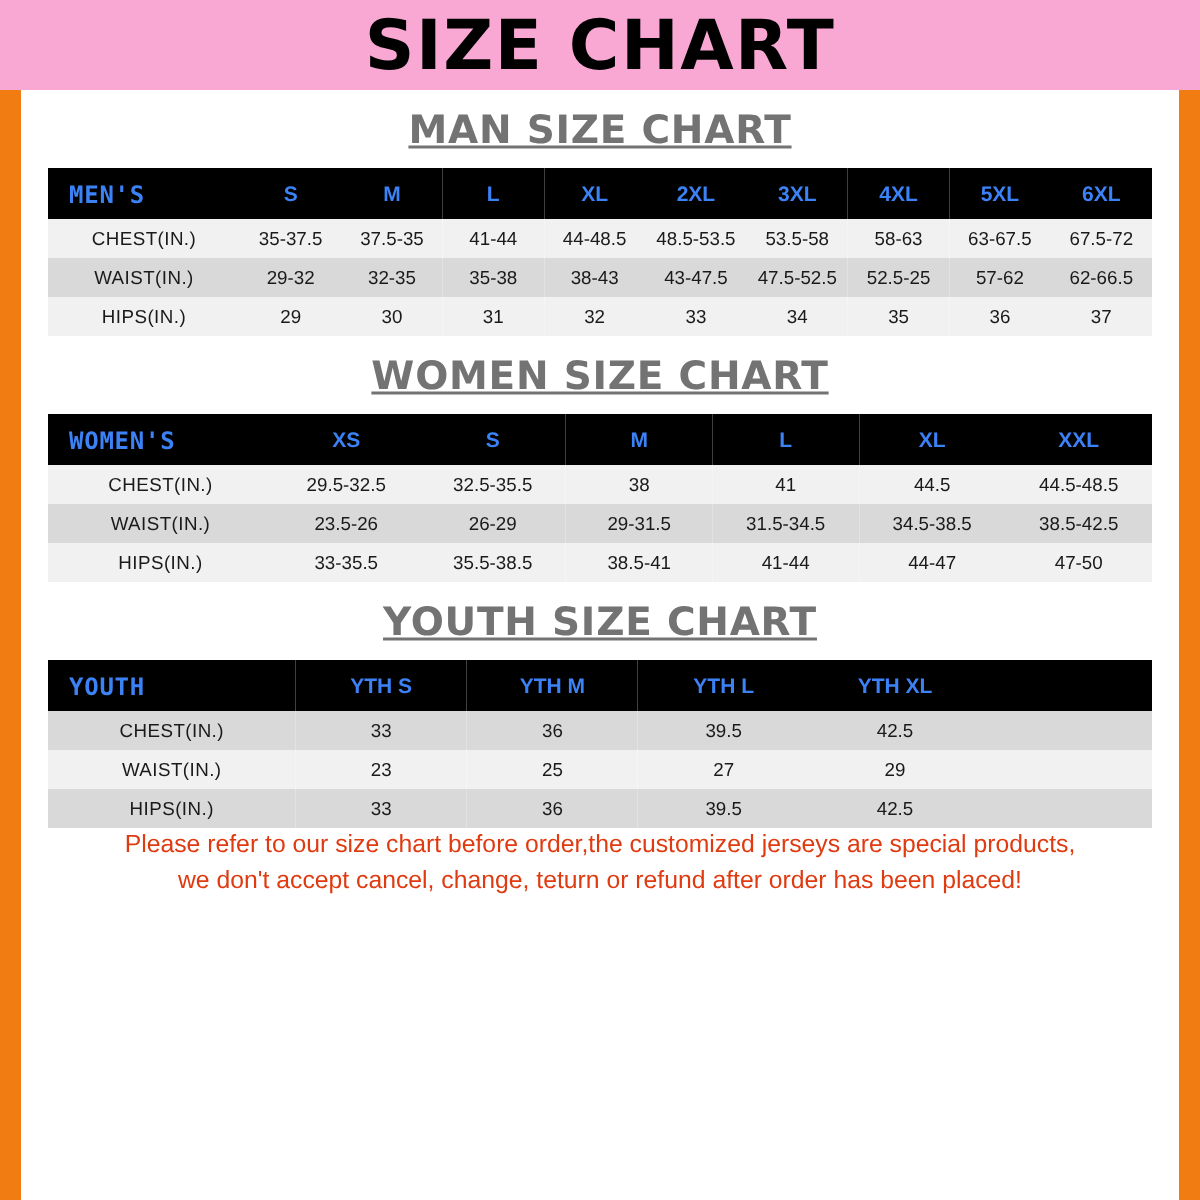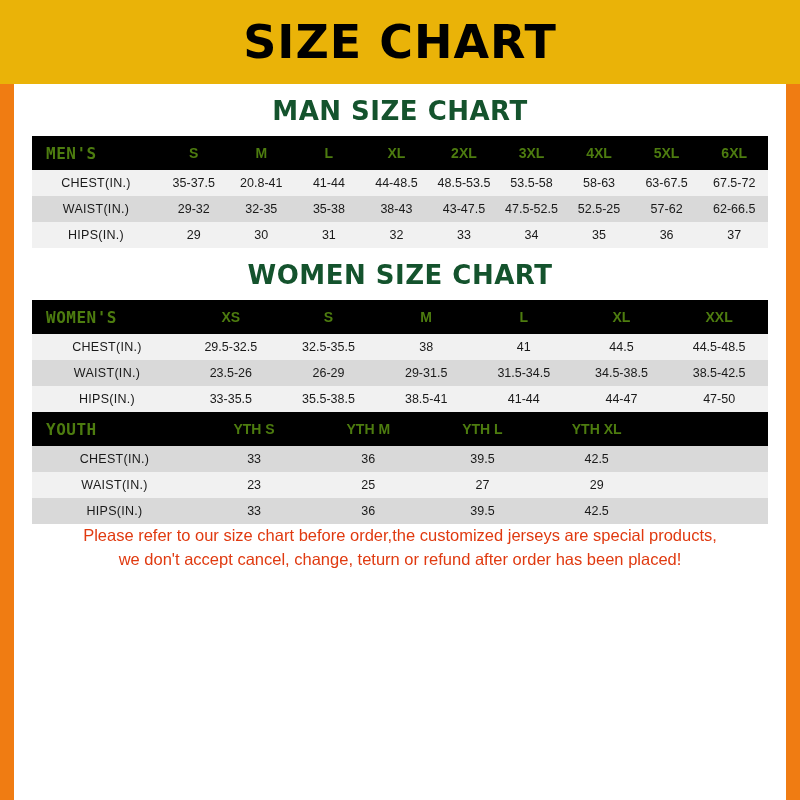--- a/index.html
+++ b/index.html
@@ -16,22 +16,22 @@
   .page {
     position: relative;
     width: 800px;
     height: 800px;
     background: #fff;
     box-sizing: border-box;
     border-left: 14px solid #f07c12;
     border-right: 14px solid #f07c12;
   }
   .header-band {
-    background: #eab308;
-    height: 84px;
+    background: #f9a8d4;
+    height: 60px;
     margin: 0 -14px;
     display: flex;
     align-items: center;
     justify-content: center;
   }
   .header-title {
     font-family: "DejaVu Sans", sans-serif;
     font-weight: bold;
     font-size: 46px;
     letter-spacing: 1px;
@@ -39,42 +39,43 @@
     line-height: 1;
   }
   .content {
     padding: 0 18px;
   }
   .section-title {
     text-align: center;
     font-family: "DejaVu Sans", sans-serif;
     font-weight: bold;
     font-size: 26px;
-    color: #14532d;
+    color: #737373;
     margin: 12px 0 10px 0;
     letter-spacing: 0.5px;
+    text-decoration: underline;
   }
   table.size-table {
     width: 100%;
     border-collapse: collapse;
     table-layout: fixed;
   }
   table.size-table th, table.size-table td {
     text-align: center;
     font-family: "Liberation Sans", sans-serif;
     font-size: 12.5px;
     color: #1a1a1a;
     padding: 0;
     height: 26px;
     vertical-align: middle;
     white-space: nowrap;
   }
   table.size-table thead th {
     background: #000;
-    color: #4d7c0f;
+    color: #3b82f6;
     height: 34px;
     font-size: 14px;
     font-weight: bold;
   }
   table.size-table thead th.first-col {
     font-family: "DejaVu Sans Mono", monospace;
     font-size: 16px;
     font-weight: bold;
     text-align: left;
     padding-left: 14px;
@@ -142,21 +143,21 @@
           <th>3XL</th>
           <th>4XL</th>
           <th>5XL</th>
           <th>6XL</th>
         </tr>
       </thead>
       <tbody>
         <tr class="row-base">
           <td class="first-col">CHEST(IN.)</td>
           <td>35-37.5</td>
-          <td>20.8-41</td>
+          <td>37.5-35</td>
           <td>41-44</td>
           <td>44-48.5</td>
           <td>48.5-53.5</td>
           <td>53.5-58</td>
           <td>58-63</td>
           <td>63-67.5</td>
           <td>67.5-72</td>
         </tr>
         <tr class="row-alt">
           <td class="first-col">WAIST(IN.)</td>
@@ -231,20 +232,21 @@
           <td>33-35.5</td>
           <td>35.5-38.5</td>
           <td>38.5-41</td>
           <td>41-44</td>
           <td>44-47</td>
           <td>47-50</td>
         </tr>
       </tbody>
     </table>
 
+    <div class="section-title">YOUTH SIZE CHART</div>
     <table class="size-table youth">
       <colgroup>
           <col class="c0">
           <col>
           <col>
           <col>
           <col>
           <col>
         </colgroup>
       <thead>

